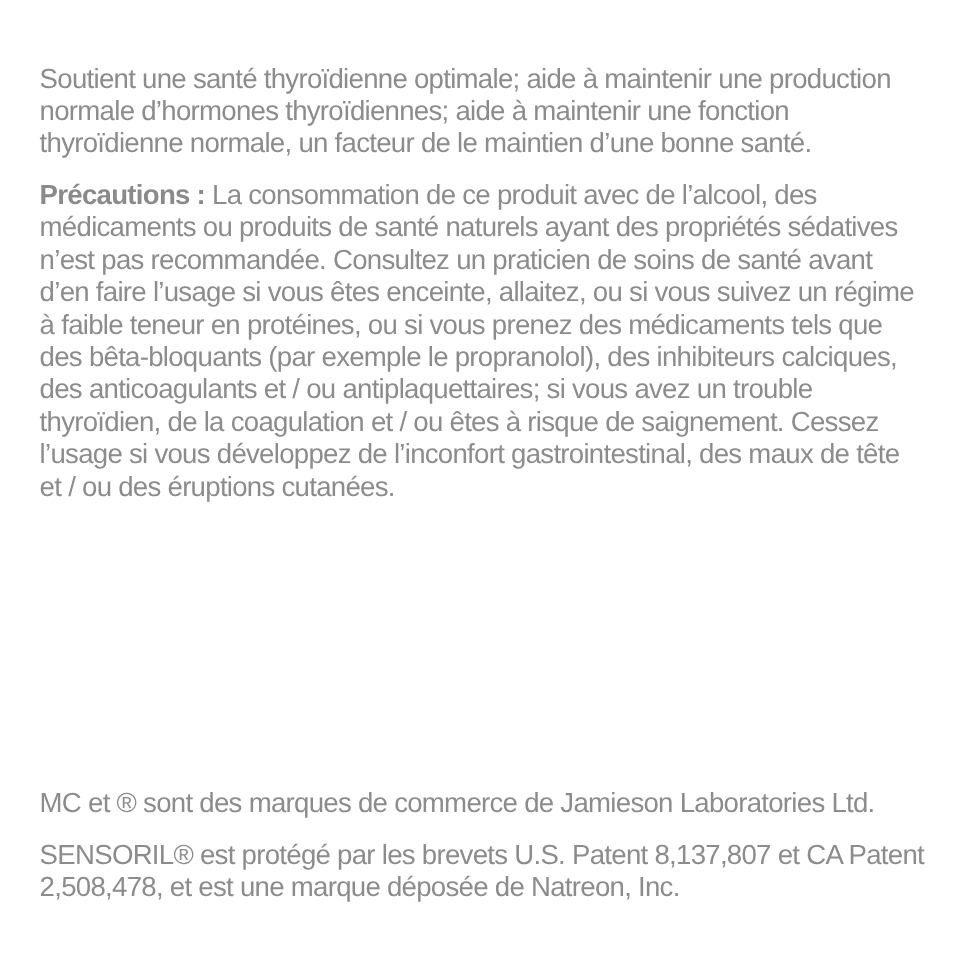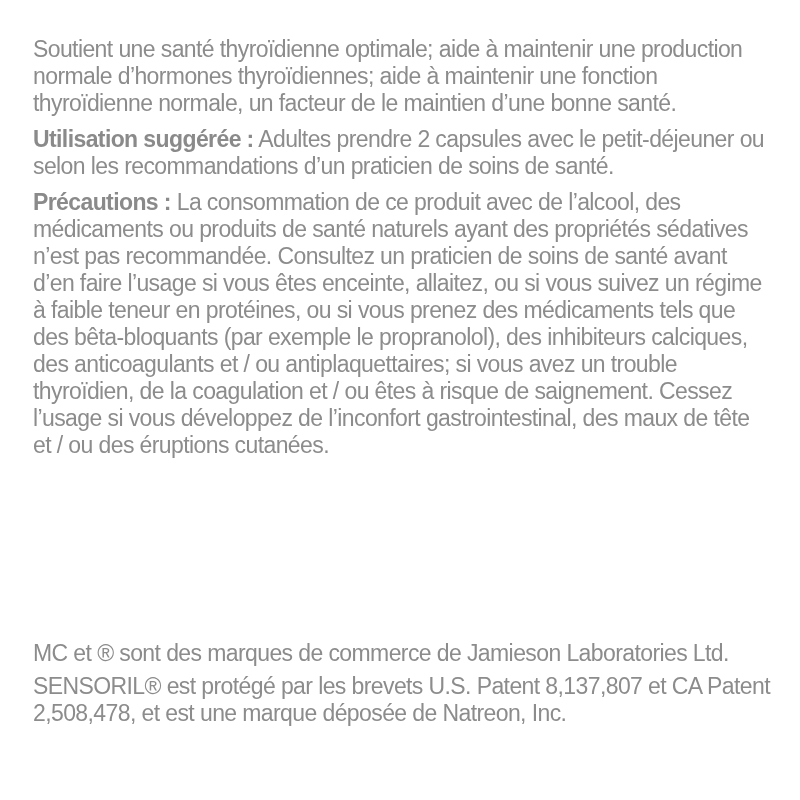--- a/index.html
+++ b/index.html
@@ -19,21 +19,21 @@
     top: 36px;
     width: 740px;
     font-family: "Liberation Sans Narrow", "Liberation Sans", sans-serif;
     color: #8c8c8c;
     font-size: 23px;
     line-height: 27px;
     letter-spacing: -0.6px;
     font-stretch: condensed;
   }
   .para {
-    margin: 0 0 9px 0;
+    margin: 16px 0 9px 0;
   }
   .label {
     font-weight: bold;
     color: #8a8a8a;
   }
   .footer {
     position: absolute;
     left: 33px;
     top: 640px;
     width: 740px;
@@ -43,20 +43,19 @@
     line-height: 27px;
     letter-spacing: -0.6px;
   }
   .footer .para { margin-bottom: 6px; }
 </style>
 </head>
 <body>
 
 <div class="doc">
   <p class="para">Soutient une santé thyroïdienne optimale; aide à maintenir une production normale d’hormones thyroïdiennes; aide à maintenir une fonction thyroïdienne normale, un facteur de le maintien d’une bonne santé.</p>
-  <p class="para"><span class="label">Utilisation suggérée :</span><span> Adultes prendre 2 capsules avec le petit-déjeuner ou selon les recommandations d’un praticien de soins de santé.</span></p>
   <p class="para"><span class="label">Précautions :</span><span> La consommation de ce produit avec de l’alcool, des médicaments ou produits de santé naturels ayant des propriétés sédatives n’est pas recommandée. Consultez un praticien de soins de santé avant d’en faire l’usage si vous êtes enceinte, allaitez, ou si vous suivez un régime à faible teneur en protéines, ou si vous prenez des médicaments tels que des bêta-bloquants (par exemple le propranolol), des inhibiteurs calciques, des anticoagulants et / ou antiplaquettaires; si vous avez un trouble thyroïdien, de la coagulation et / ou êtes à risque de saignement. Cessez l’usage si vous développez de l’inconfort gastrointestinal, des maux de tête et / ou des éruptions cutanées.</span></p>
 </div>
 
 <div class="footer">
   <p class="para">MC et ® sont des marques de commerce de Jamieson Laboratories Ltd.</p>
   <p class="para">SENSORIL® est protégé par les brevets U.S. Patent 8,137,807 et CA Patent 2,508,478, et est une marque déposée de Natreon, Inc.</p>
 </div>
 
 </body></html>

